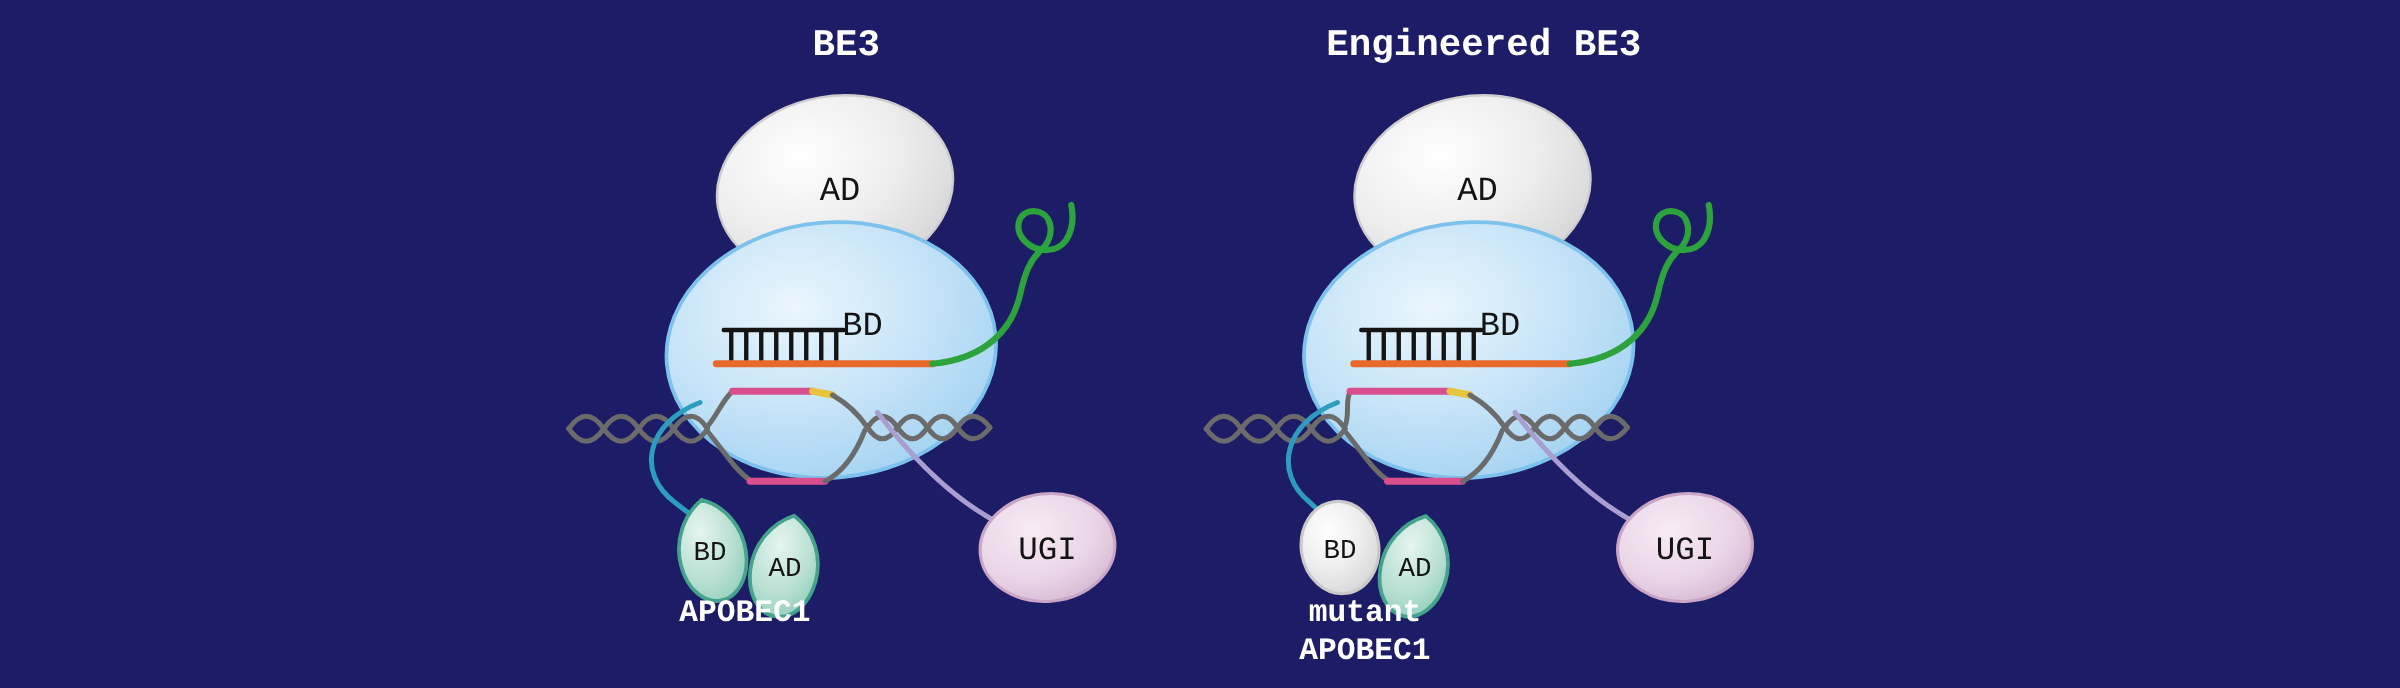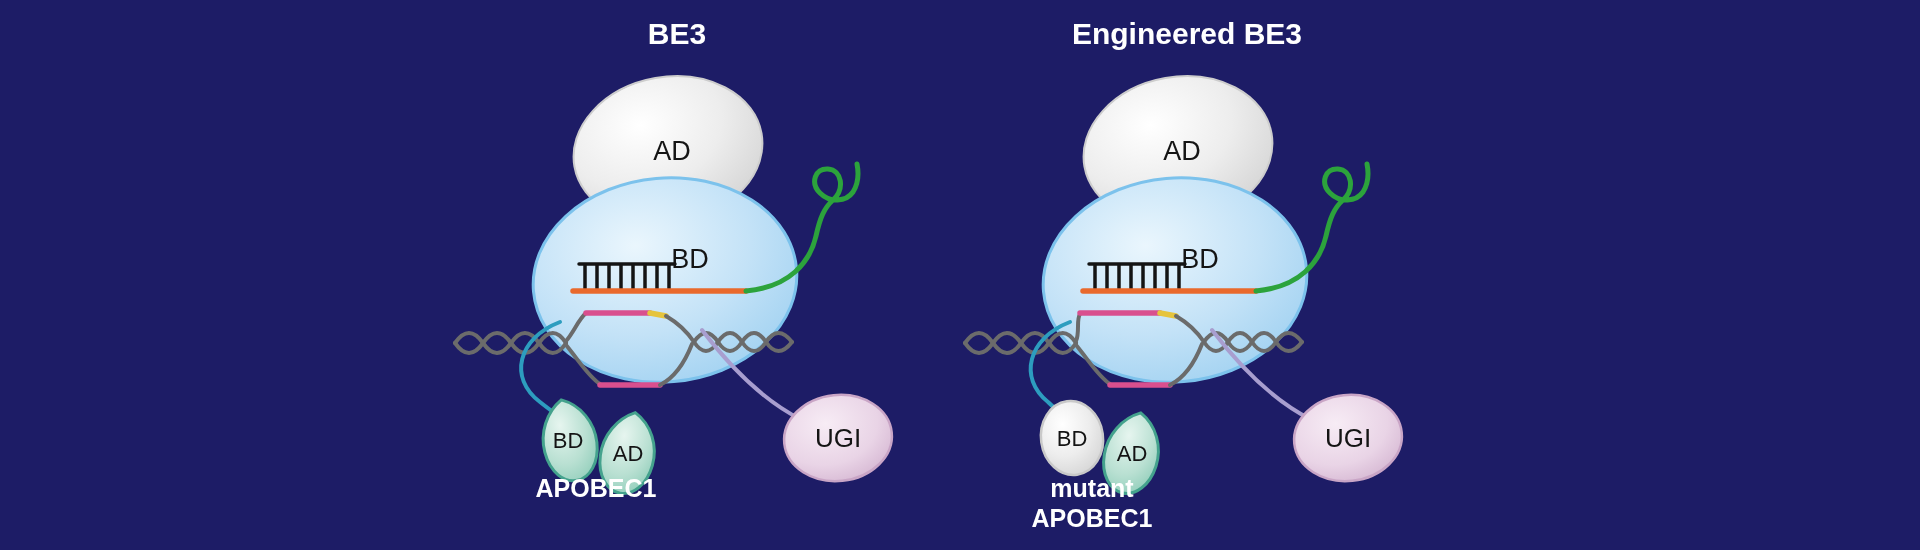--- a/index.html
+++ b/index.html
@@ -9,20 +9,21 @@
     width: 1920px;
     height: 550px;
     overflow: hidden;
     font-family: "Liberation Sans", sans-serif;
   }
   .figure {
     position: relative;
     width: 1920px;
     height: 394px;
     background: #1d1c66;
+    font-family: Liberation Mono, monospace;
   }
   svg { position: absolute; top: 0; left: 0; }
 
   .title-text  { fill: #ffffff; font-weight: bold; font-size: 30px; text-anchor: middle; }
   .domain-label{ fill: #141414; font-size: 27px; text-anchor: middle; }
   .small-label { fill: #141414; font-size: 22px; text-anchor: middle; }
   .ugi-label   { fill: #141414; font-size: 26px; text-anchor: middle; }
   .name-text   { fill: #ffffff; font-weight: bold; font-size: 25px; text-anchor: middle; }
 
   .dna    { stroke: #6b6b6b; stroke-width: 4;   fill: none; stroke-linecap: round; }

